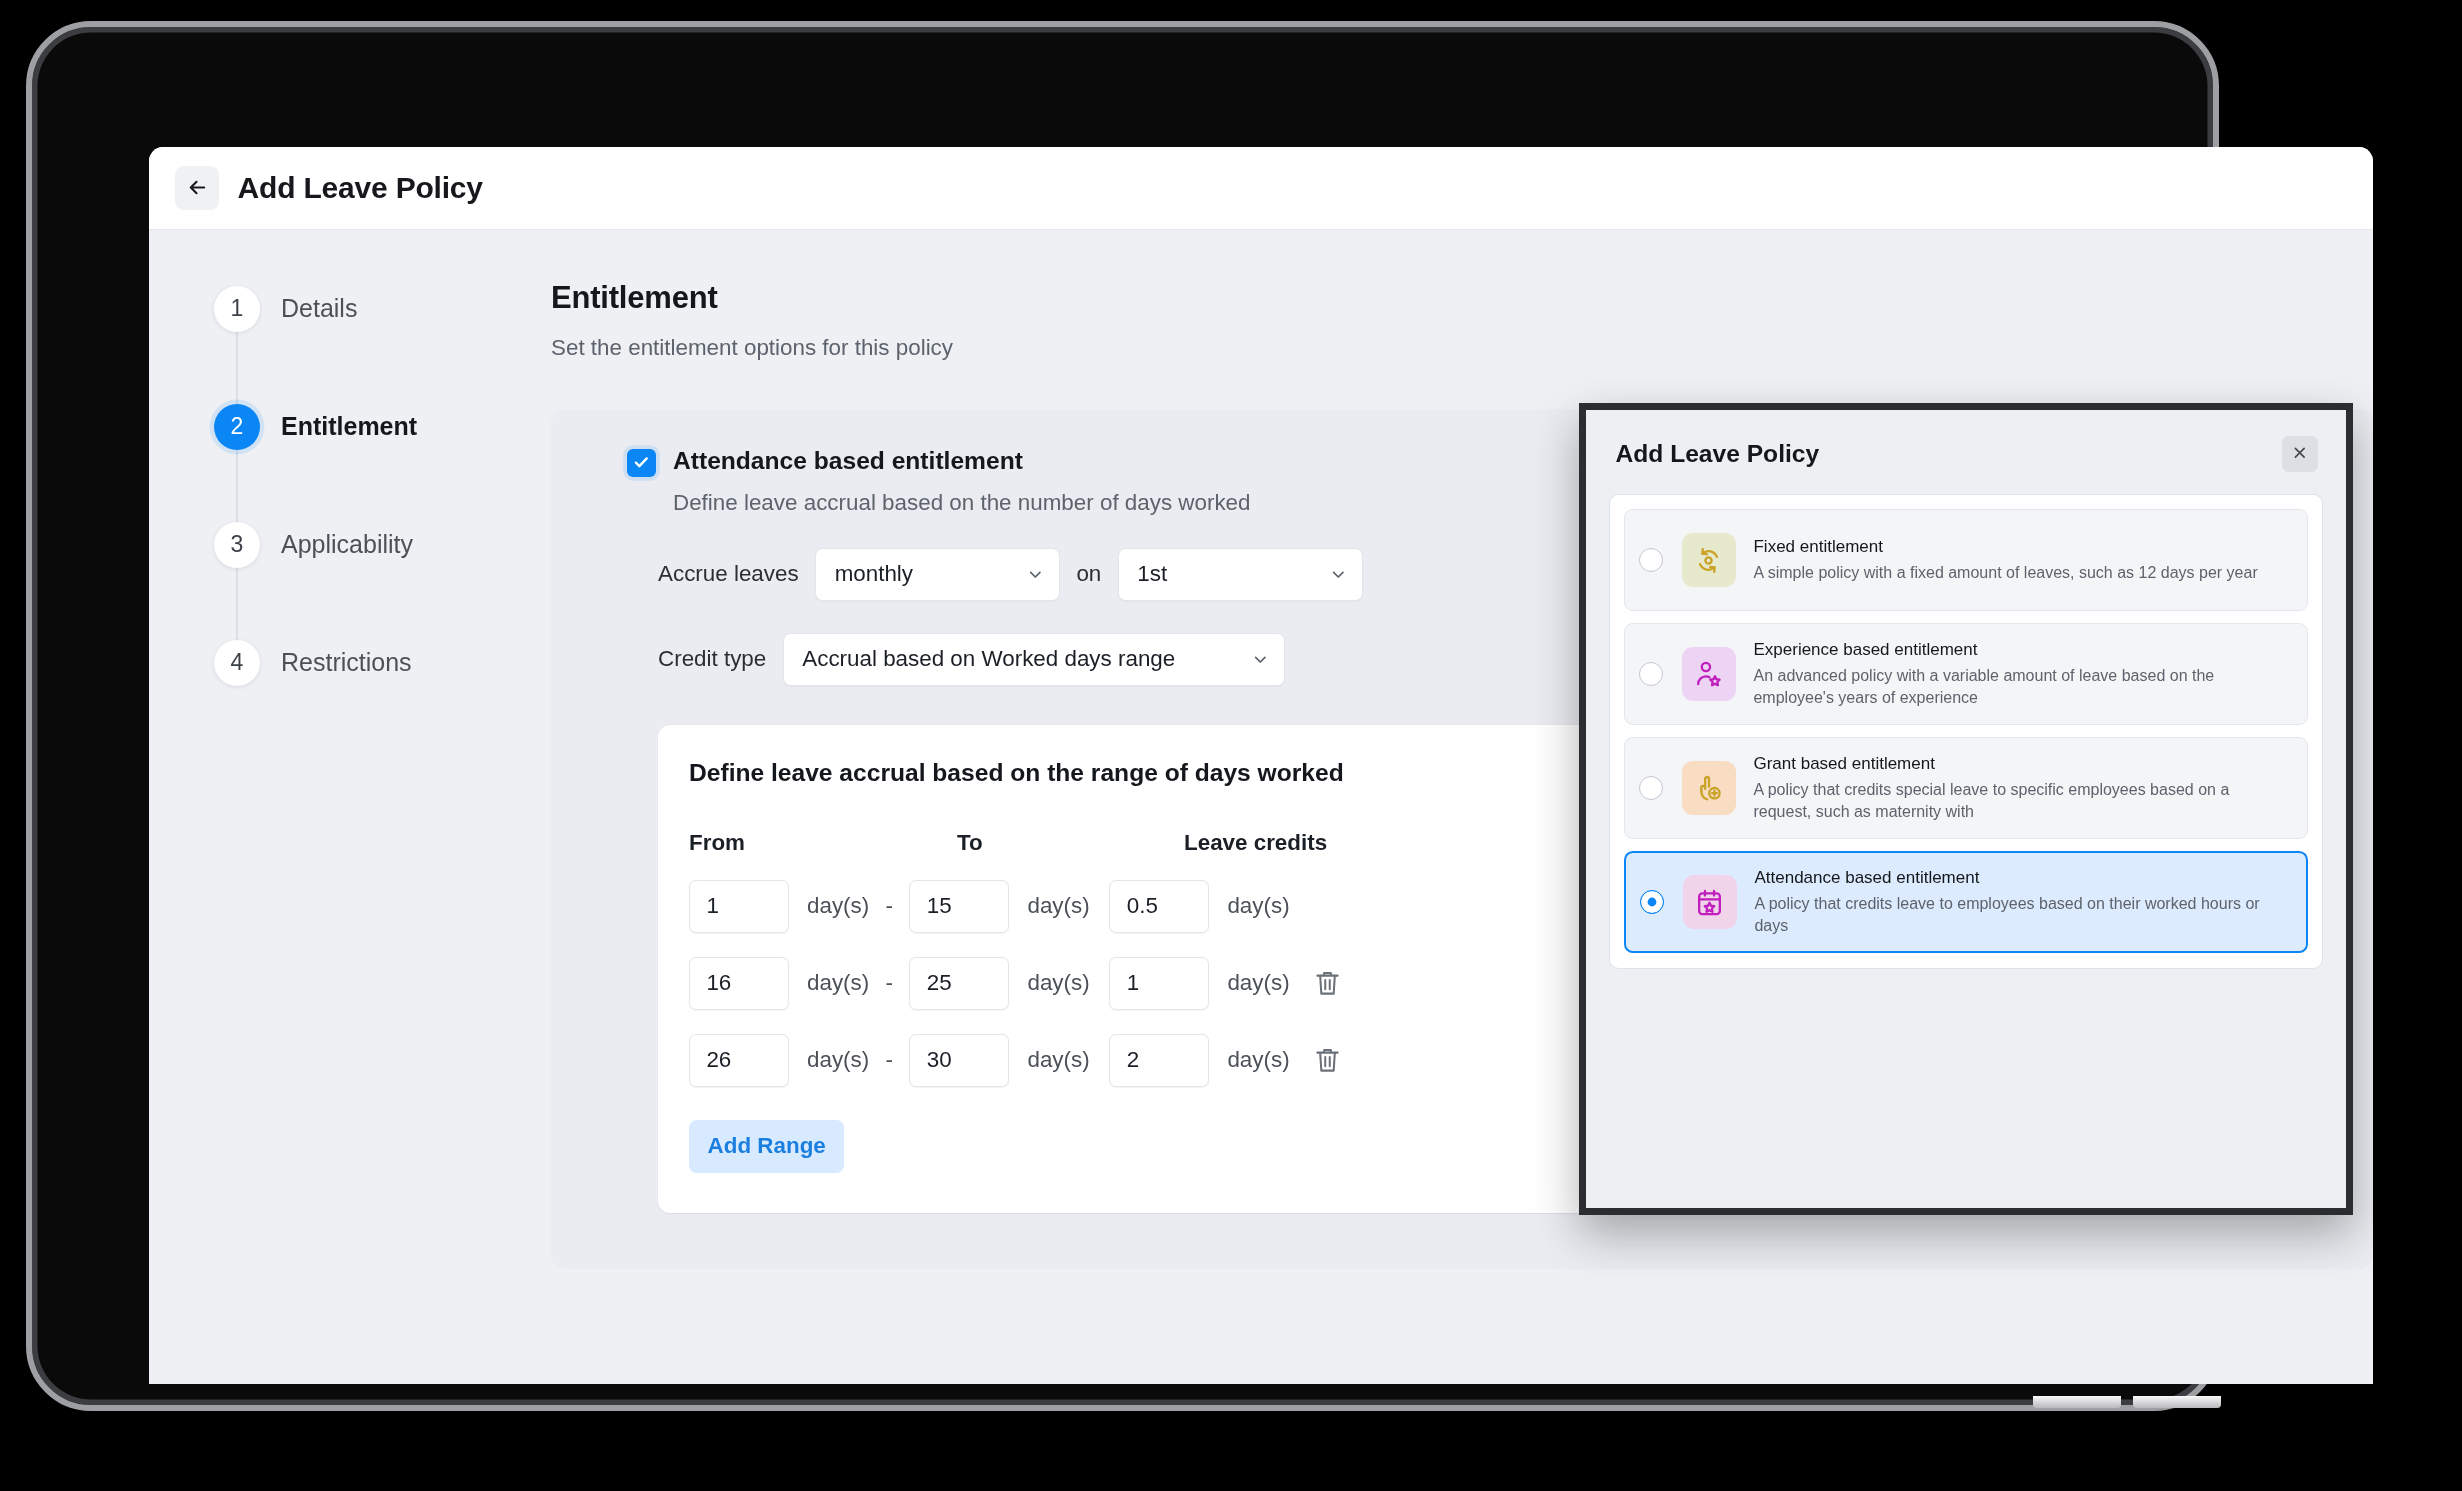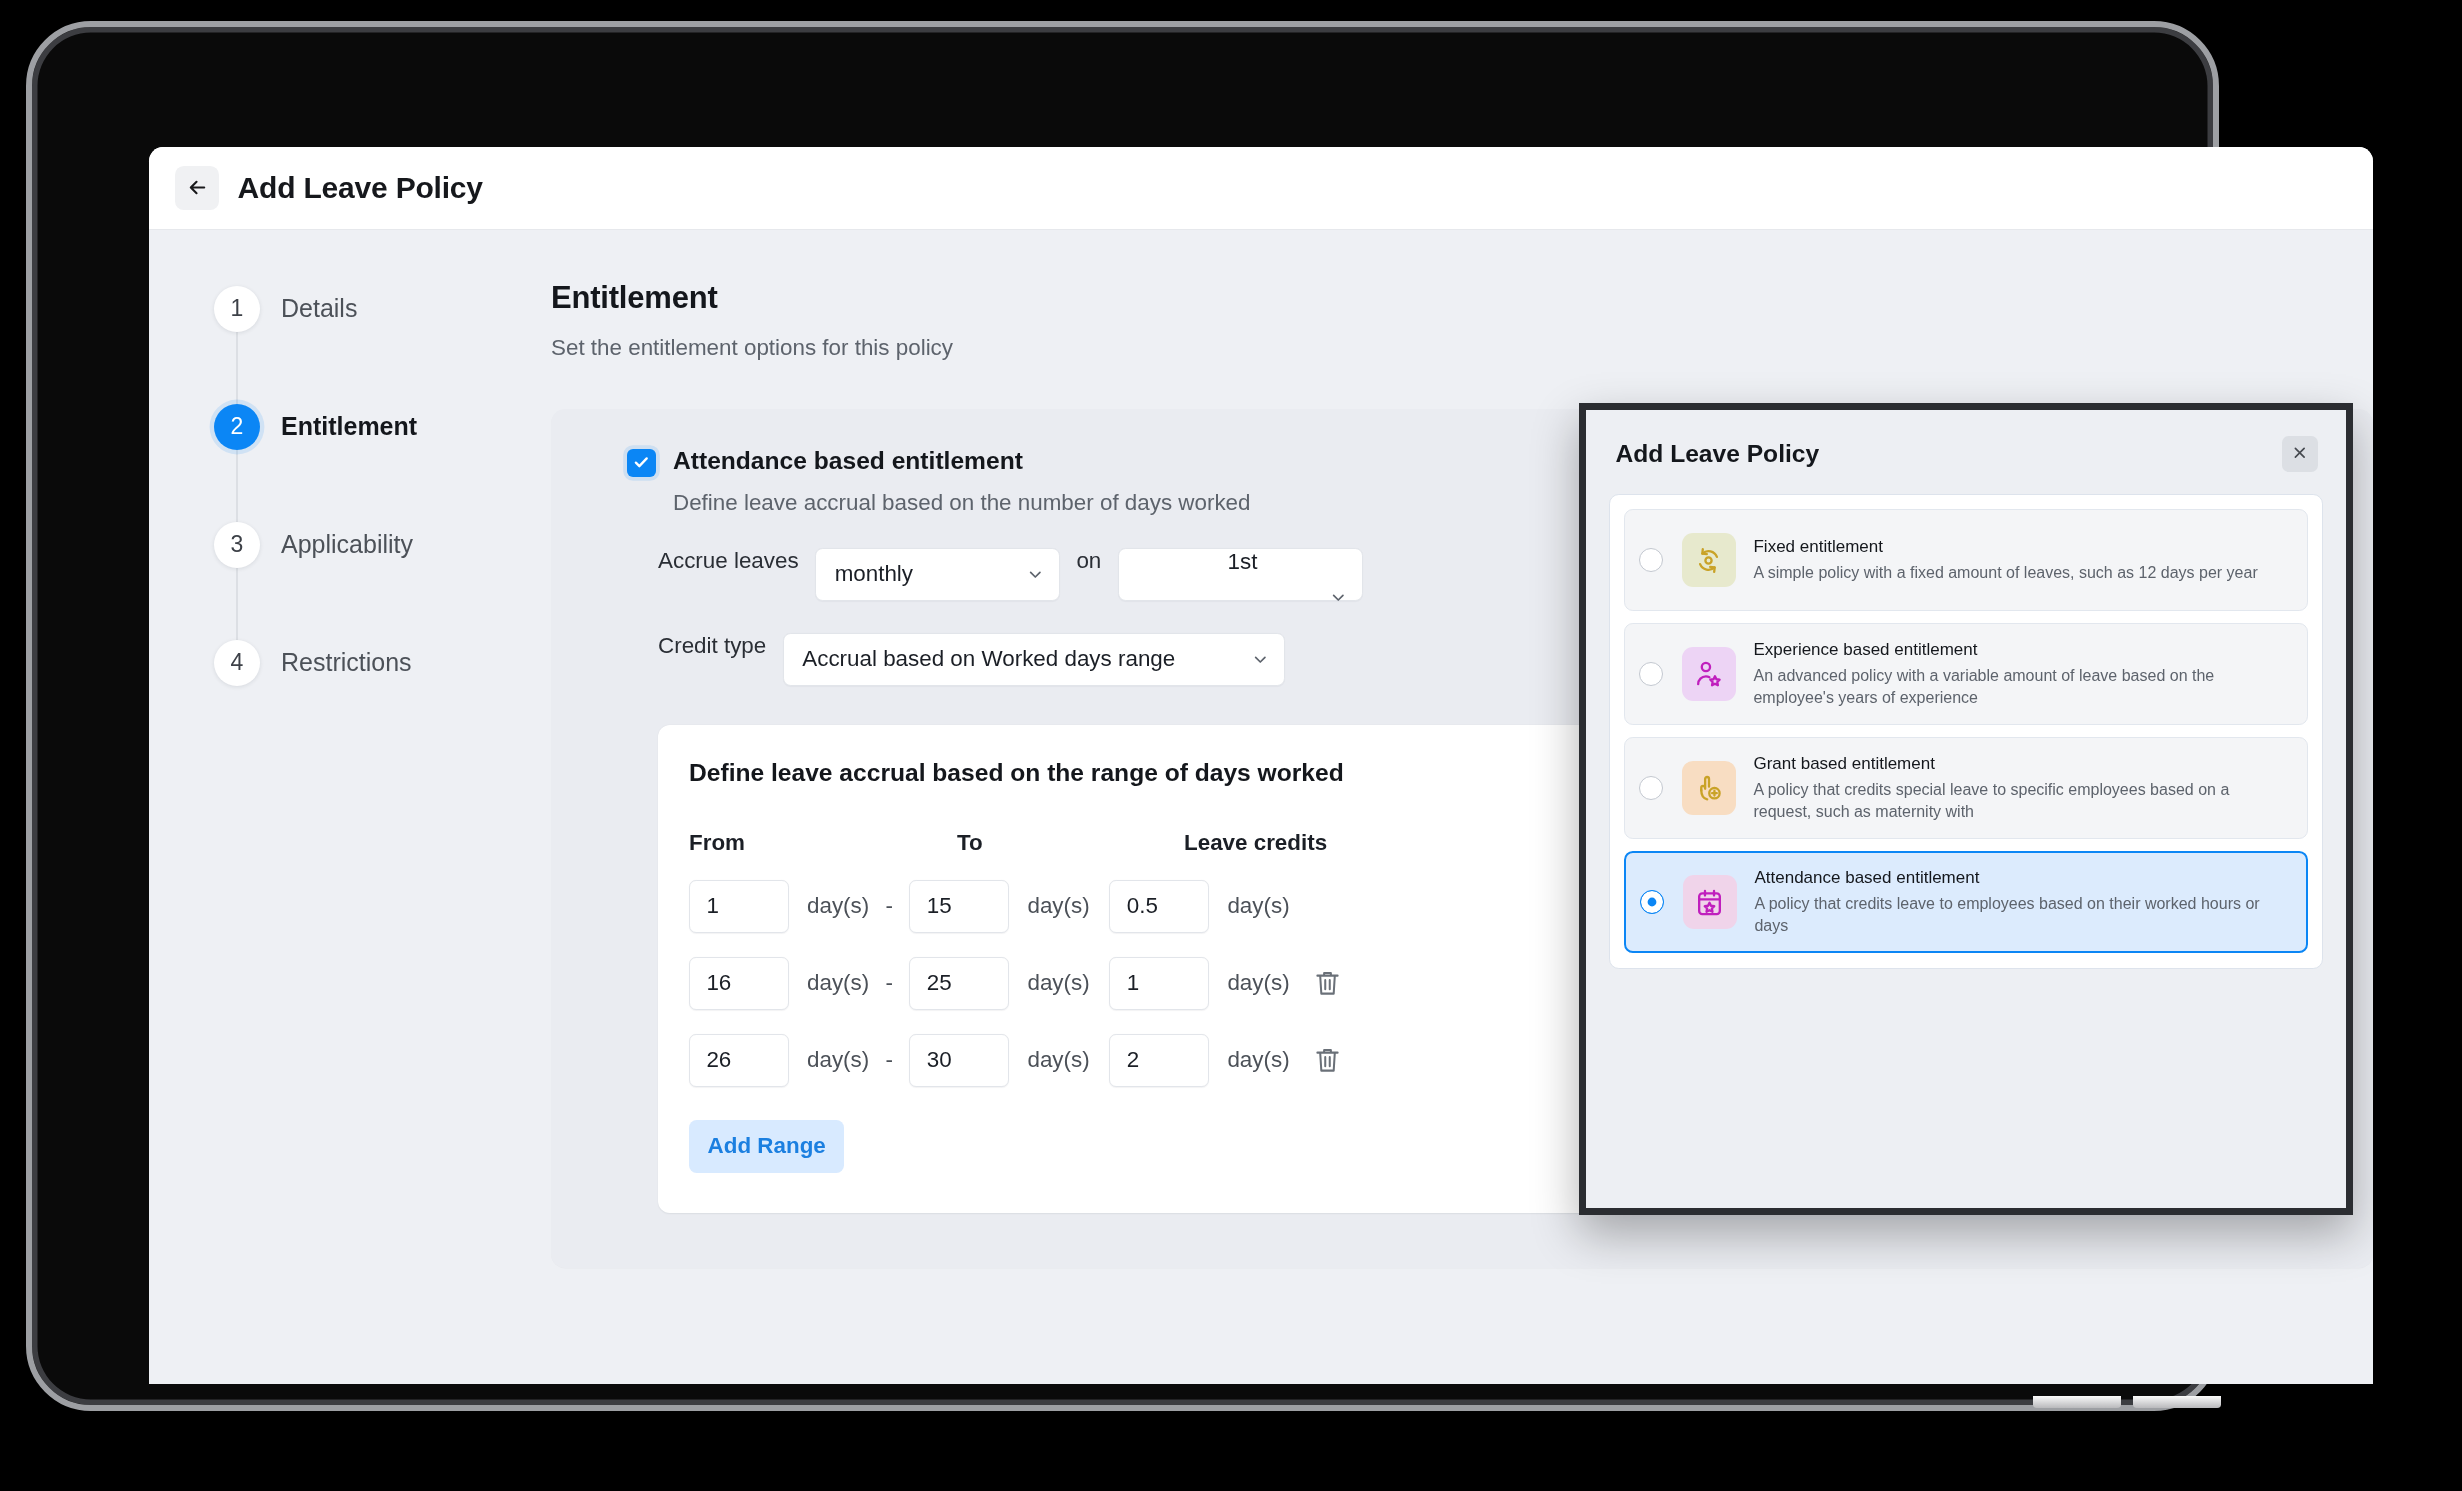--- a/index.html
+++ b/index.html
@@ -92,33 +92,33 @@
     width: 28.5px; height: 28.5px; border-radius: 6px;
     background: #0b86f5; flex: 0 0 auto;
     display: flex; align-items: center; justify-content: center;
     box-shadow: 0 0 0 3.8px rgba(11,134,245,.12);
     margin-top: 2.2px;
   }
   .checkbox svg { width: 18.6px; height: 18.6px; stroke: #fff; }
   #cb-title { font-size: 24.6px; font-weight: 700; color: #14171c; }
   #cb-desc { font-size: 22.4px; color: #5d636c; margin-top: 15.3px; }
 
-  .field-row { display: flex; gap: 16.4px; margin-top: 32px; padding-left: 31px; }
+  .field-row { display: flex; align-items: center; gap: 16.4px; margin-top: 32px; padding-left: 31px; }
   .field-label { font-size: 22.4px; color: #2a2e35; }
   .select {
     background: #fff; border: 1.1px solid #e2e5ea; border-radius: 7.7px;
     height: 53px; display: flex; align-items: center;
     padding: 0 14.2px 0 18.6px; gap: 13px;
     box-shadow: 0 0.5px 1.1px rgba(16,24,40,.04);
   }
   .select .val { font-size: 22.4px; color: #1b1f26; white-space: nowrap; }
   .select .chev { margin-left: auto; width: 18.6px; height: 18.6px; flex: 0 0 auto; }
   .select .chev svg { width: 18.6px; height: 18.6px; stroke: #5d636c; }
   #sel-freq { width: 245px; gap: 28px; }
-  #sel-day  { width: 245px; flex-direction: column; }
+  #sel-day  { width: 245px; }
   #sel-credit { width: 502px; }
 
   
   #range-card {
     margin-top: 39px; margin-left: 31px;
     width: 1620px; background: #fff;
     border-radius: 12px; padding: 34px 0 40px 31px;
     box-shadow: 0 0.5px 1.6px rgba(16,24,40,.07);
   }
   #range-title { font-size: 24.6px; font-weight: 700; color: #14171c; }

